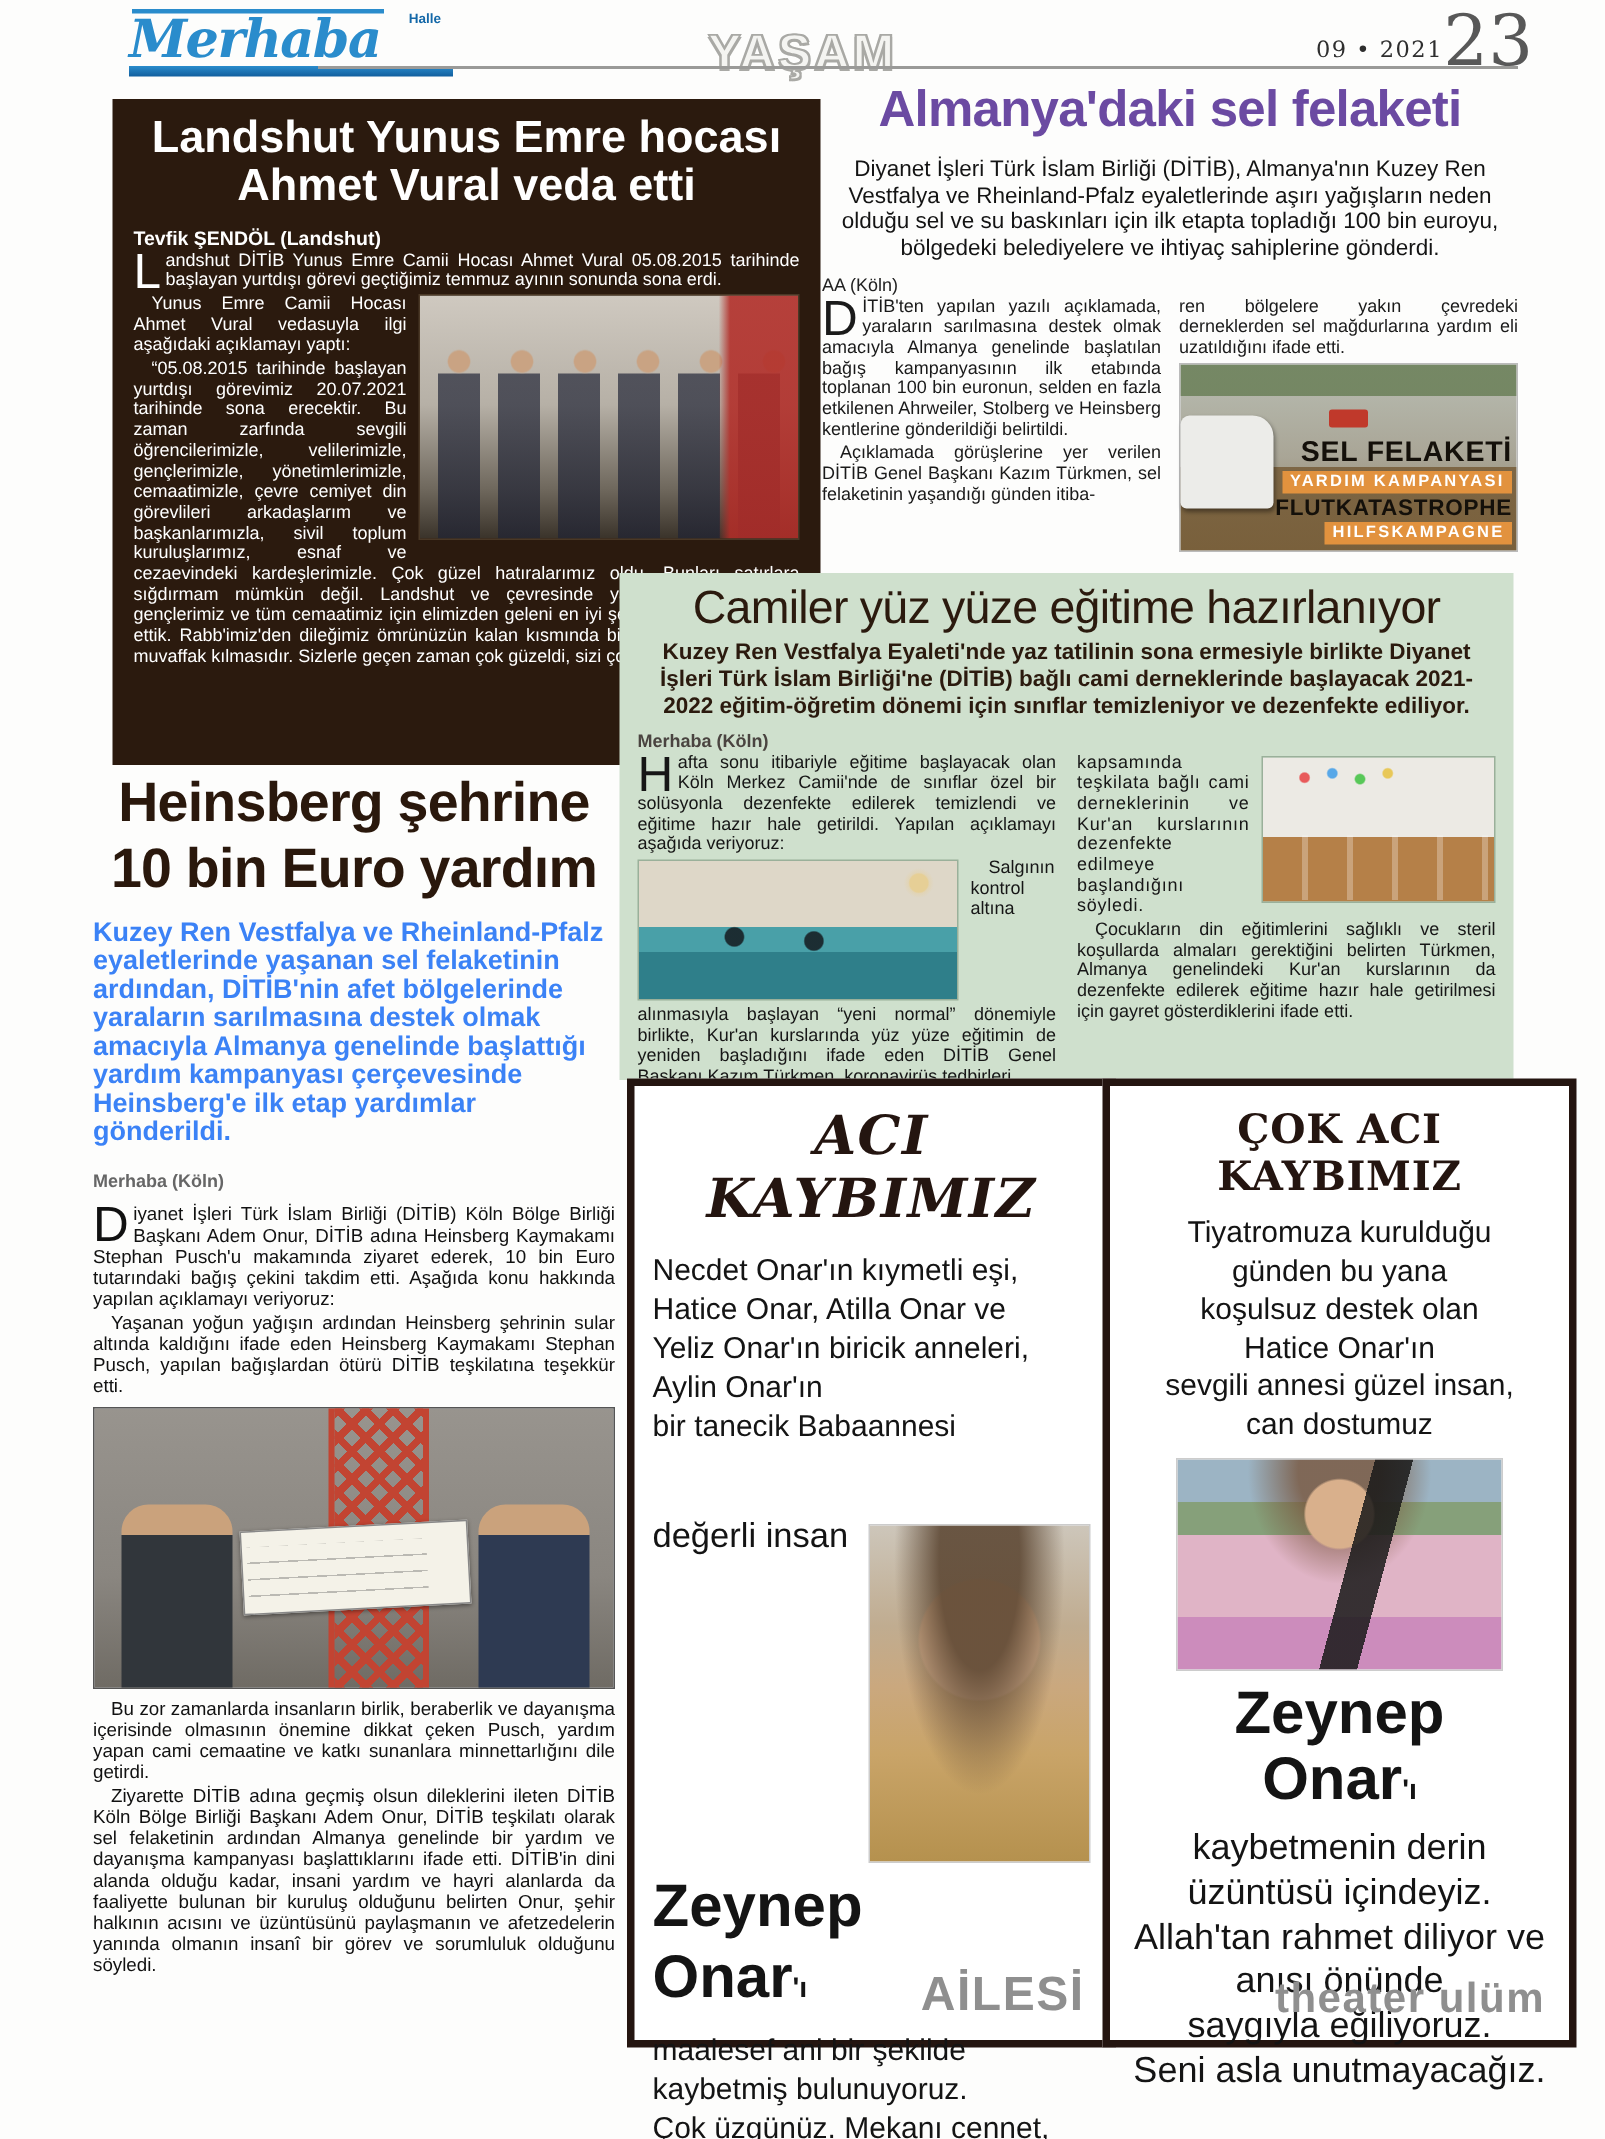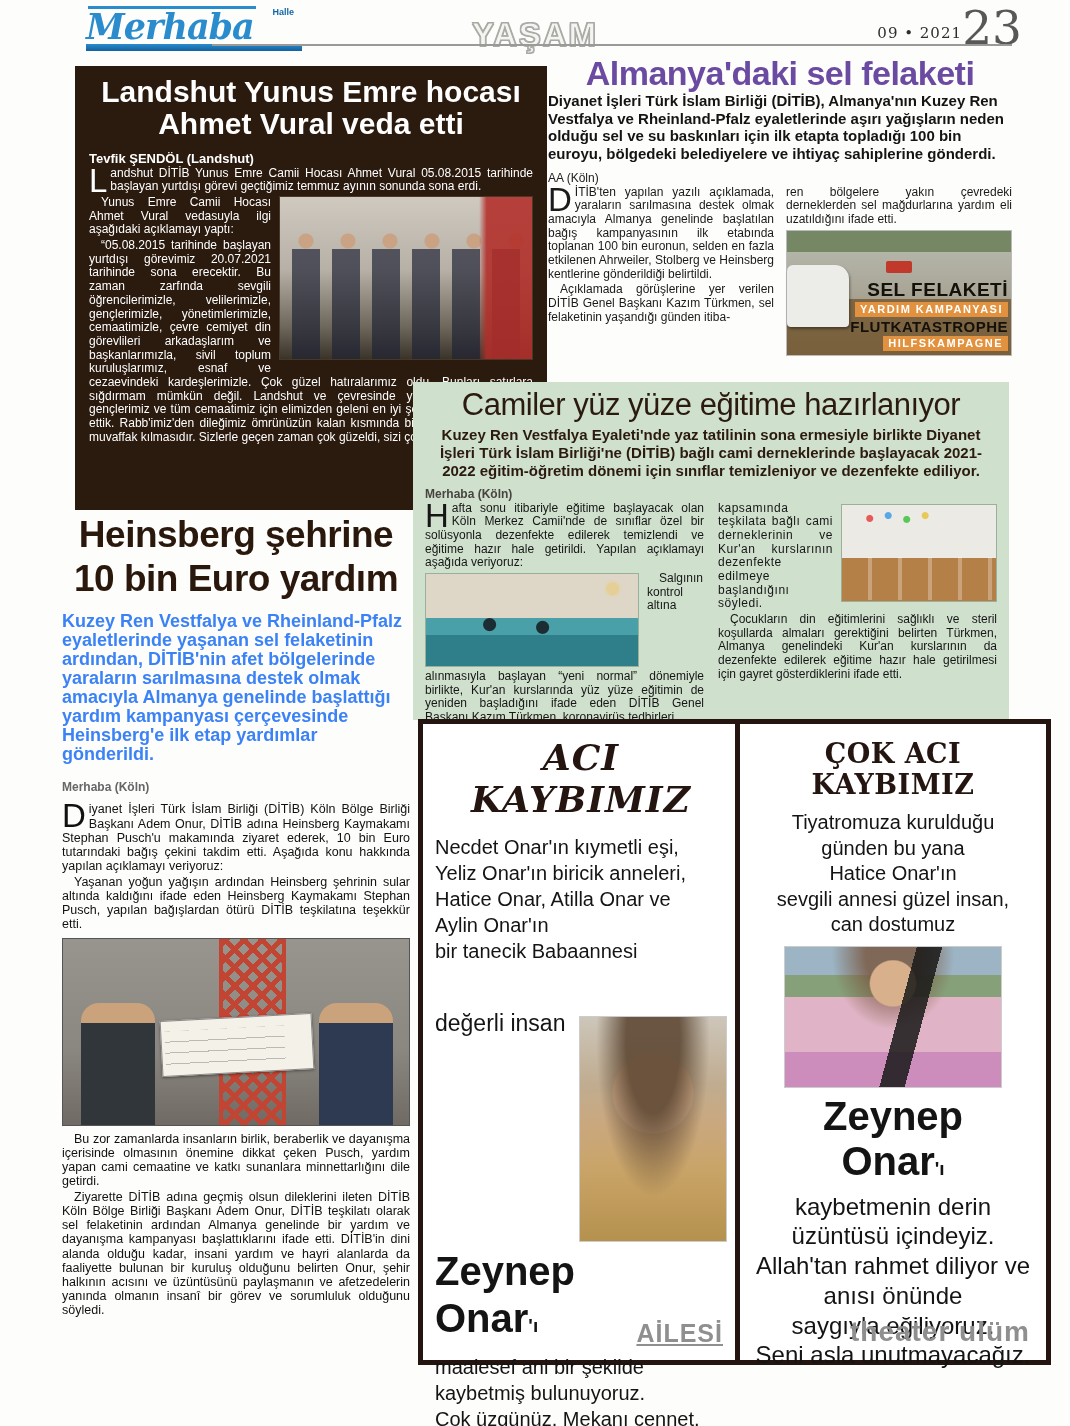--- a/index.html
+++ b/index.html
@@ -36,21 +36,21 @@
       linear-gradient(180deg,#cfc9c0 0%,#b6b0a6 45%,#6e675c 80%,#3a332a 100%);
     background-size:100% 100%,42px 20px,100% 68%,100% 100%;
     background-position:0 0,6px 34px,0 100%,0 0;
     background-repeat:no-repeat,repeat-x,no-repeat,no-repeat;}
   .dropcap{float:left;font-size:33px;line-height:25px;padding:1px 3px 0 0;}
   .indent{text-indent:12px;}
 
   
   .article-flood{left:548px;top:56px;width:464px;}
   .af-title{color:#6b4aa2;font-weight:bold;font-size:34px;text-align:center;line-height:1;letter-spacing:-0.5px;}
-  .af-subtitle{font-weight:bold;font-size:15px;line-height:1.18;text-align:left;margin-top:2px;color:#141414;}
+  .af-subtitle{font-weight:normal;font-size:15px;line-height:1.18;text-align:center;margin-top:14px;color:#141414;}
   .af-byline{font-size:12px;margin:8px 0 1px;color:#222;}
   .af-cols{display:flex;gap:12px;}
   .af-col{width:226px;}
   .flood-photo{position:relative;width:224px;height:124px;margin-top:3px;border:1px solid #bbb;
     background-image:
       linear-gradient(180deg,rgba(110,130,92,.9) 0 17%,rgba(0,0,0,0) 17%),
       linear-gradient(180deg,rgba(0,0,0,0) 0 55%,rgba(118,92,56,.85) 55% 100%),
       linear-gradient(180deg,#b8bdb2 0%,#a9a596 50%,#8a7750 100%);}
   .van{position:absolute;left:0;top:28%;width:62px;height:62px;background:#ecece9;
        border-radius:6px 14px 4px 4px;box-shadow:1px 2px 3px rgba(0,0,0,.4);}
@@ -119,21 +119,21 @@
   .ob1-photo{float:right;width:146px;height:224px;margin:6px 0 6px 6px;border:1px solid #ccc;
     background-image:
       radial-gradient(ellipse at 50% 10%,rgba(88,66,46,.85) 0 26%,rgba(0,0,0,0) 55%),
       radial-gradient(circle at 50% 34%,#d9b491 0 24%,rgba(0,0,0,0) 25%),
       linear-gradient(180deg,#cdc6ba 0%,#c0ac90 30%,#caa87e 48%,#c9a468 68%,#b5914e 100%);}
   .ob1-lead{font-size:23px;margin-top:46px;}
   .ob1-name{font-weight:bold;font-size:40px;line-height:1.18;margin-top:4px;}
   .name-suffix{font-size:19px;font-weight:bold;}
   .ob1-body{clear:both;font-size:20px;line-height:1.3;margin-top:12px;}
   .ob-sig{position:absolute;right:16px;bottom:12px;font-weight:bold;color:#8f8f8f;letter-spacing:1px;}
-  .ob1-sig{font-size:25px;text-decoration:underline;}
+  .ob1-sig{font-size:32px;}
   .ob2-sig{font-size:28px;}
   .ob2-intro{font-size:20px;line-height:1.28;margin-top:10px;}
   .ob2-photo{width:216px;height:140px;margin:8px auto 6px;border:1px solid #ccc;
     background-image:
       linear-gradient(105deg,rgba(0,0,0,0) 0 52%,rgba(25,25,25,.85) 52% 62%,rgba(0,0,0,0) 62%),
       radial-gradient(circle at 50% 26%,#d9b08c 0 15%,rgba(0,0,0,0) 16%),
       radial-gradient(ellipse at 50% 6%,rgba(120,85,60,.8) 0 18%,rgba(0,0,0,0) 40%),
       linear-gradient(180deg,#9cb4c4 0 20%,#86a07a 20% 36%,#e0b4c6 36% 75%,#cc8cbc 75% 100%);}
   .ob2-name{font-weight:bold;font-size:40px;line-height:1.12;margin-top:2px;}
   .ob2-body{font-size:24px;line-height:1.24;margin-top:8px;}
@@ -227,22 +227,22 @@
     </div>
     <p class="indent" style="margin:0;"><span>Bu zor zamanlarda insanların birlik, beraberlik ve dayanışma içerisinde olmasının önemine dikkat çeken Pusch, yardım yapan cami cemaatine ve katkı sunanlara minnettarlığını dile getirdi.</span></p>
     <p class="indent" style="margin:2px 0 0;"><span>Ziyarette DİTİB adına geçmiş olsun dileklerini ileten DİTİB Köln Bölge Birliği Başkanı Adem Onur, DİTİB teşkilatı olarak sel felaketinin ardından Almanya genelinde bir yardım ve dayanışma kampanyası başlattıklarını ifade etti. DİTİB'in dini alanda olduğu kadar, insani yardım ve hayri alanlarda da faaliyette bulunan bir kuruluş olduğunu belirten Onur, şehir halkının acısını ve üzüntüsünü paylaşmanın ve afetzedelerin yanında olmanın insanî bir görev ve sorumluluk olduğunu söyledi.</span></p>
   </div>
 </div>
 
 <div class="abs obit obit1">
   <div class="ob-title ob1-title">ACI KAYBIMIZ</div>
   <div class="ob1-intro">
     <div class="ob-line">Necdet Onar'ın kıymetli eşi,</div>
+    <div class="ob-line">Hatice Onar, Atilla Onar ve</div>
     <div class="ob-line">Yeliz Onar'ın biricik anneleri,</div>
-    <div class="ob-line">Hatice Onar, Atilla Onar ve</div>
     <div class="ob-line">Aylin Onar'ın</div>
     <div class="ob-line">bir tanecik Babaannesi</div>
   </div>
   <div>
     <div class="ob1-photo"></div>
     <div class="ob1-lead">değerli insan</div>
     <div class="ob1-name">
       <div>Zeynep</div>
       <div><span>Onar</span><span class="name-suffix">'ı</span></div>
     </div>
@@ -254,20 +254,21 @@
 
   </div>
   <div class="ob-sig ob1-sig">AİLESİ</div>
 </div>
 
 <div class="abs obit obit2">
   <div class="ob-title ob2-title">ÇOK ACI KAYBIMIZ</div>
   <div class="ob2-intro">
     <div class="ob-line">Tiyatromuza kurulduğu</div>
     <div class="ob-line">günden bu yana</div>
+    <div class="ob-line">koşulsuz destek olan</div>
     <div class="ob-line">Hatice Onar'ın</div>
     <div class="ob-line">sevgili annesi güzel insan,</div>
     <div class="ob-line">can dostumuz</div>
   </div>
   <div class="ob2-photo"></div>
   <div class="ob2-name">
     <div>Zeynep</div>
     <div><span>Onar</span><span class="name-suffix">'ı</span></div>
   </div>
   <div class="ob2-body">

